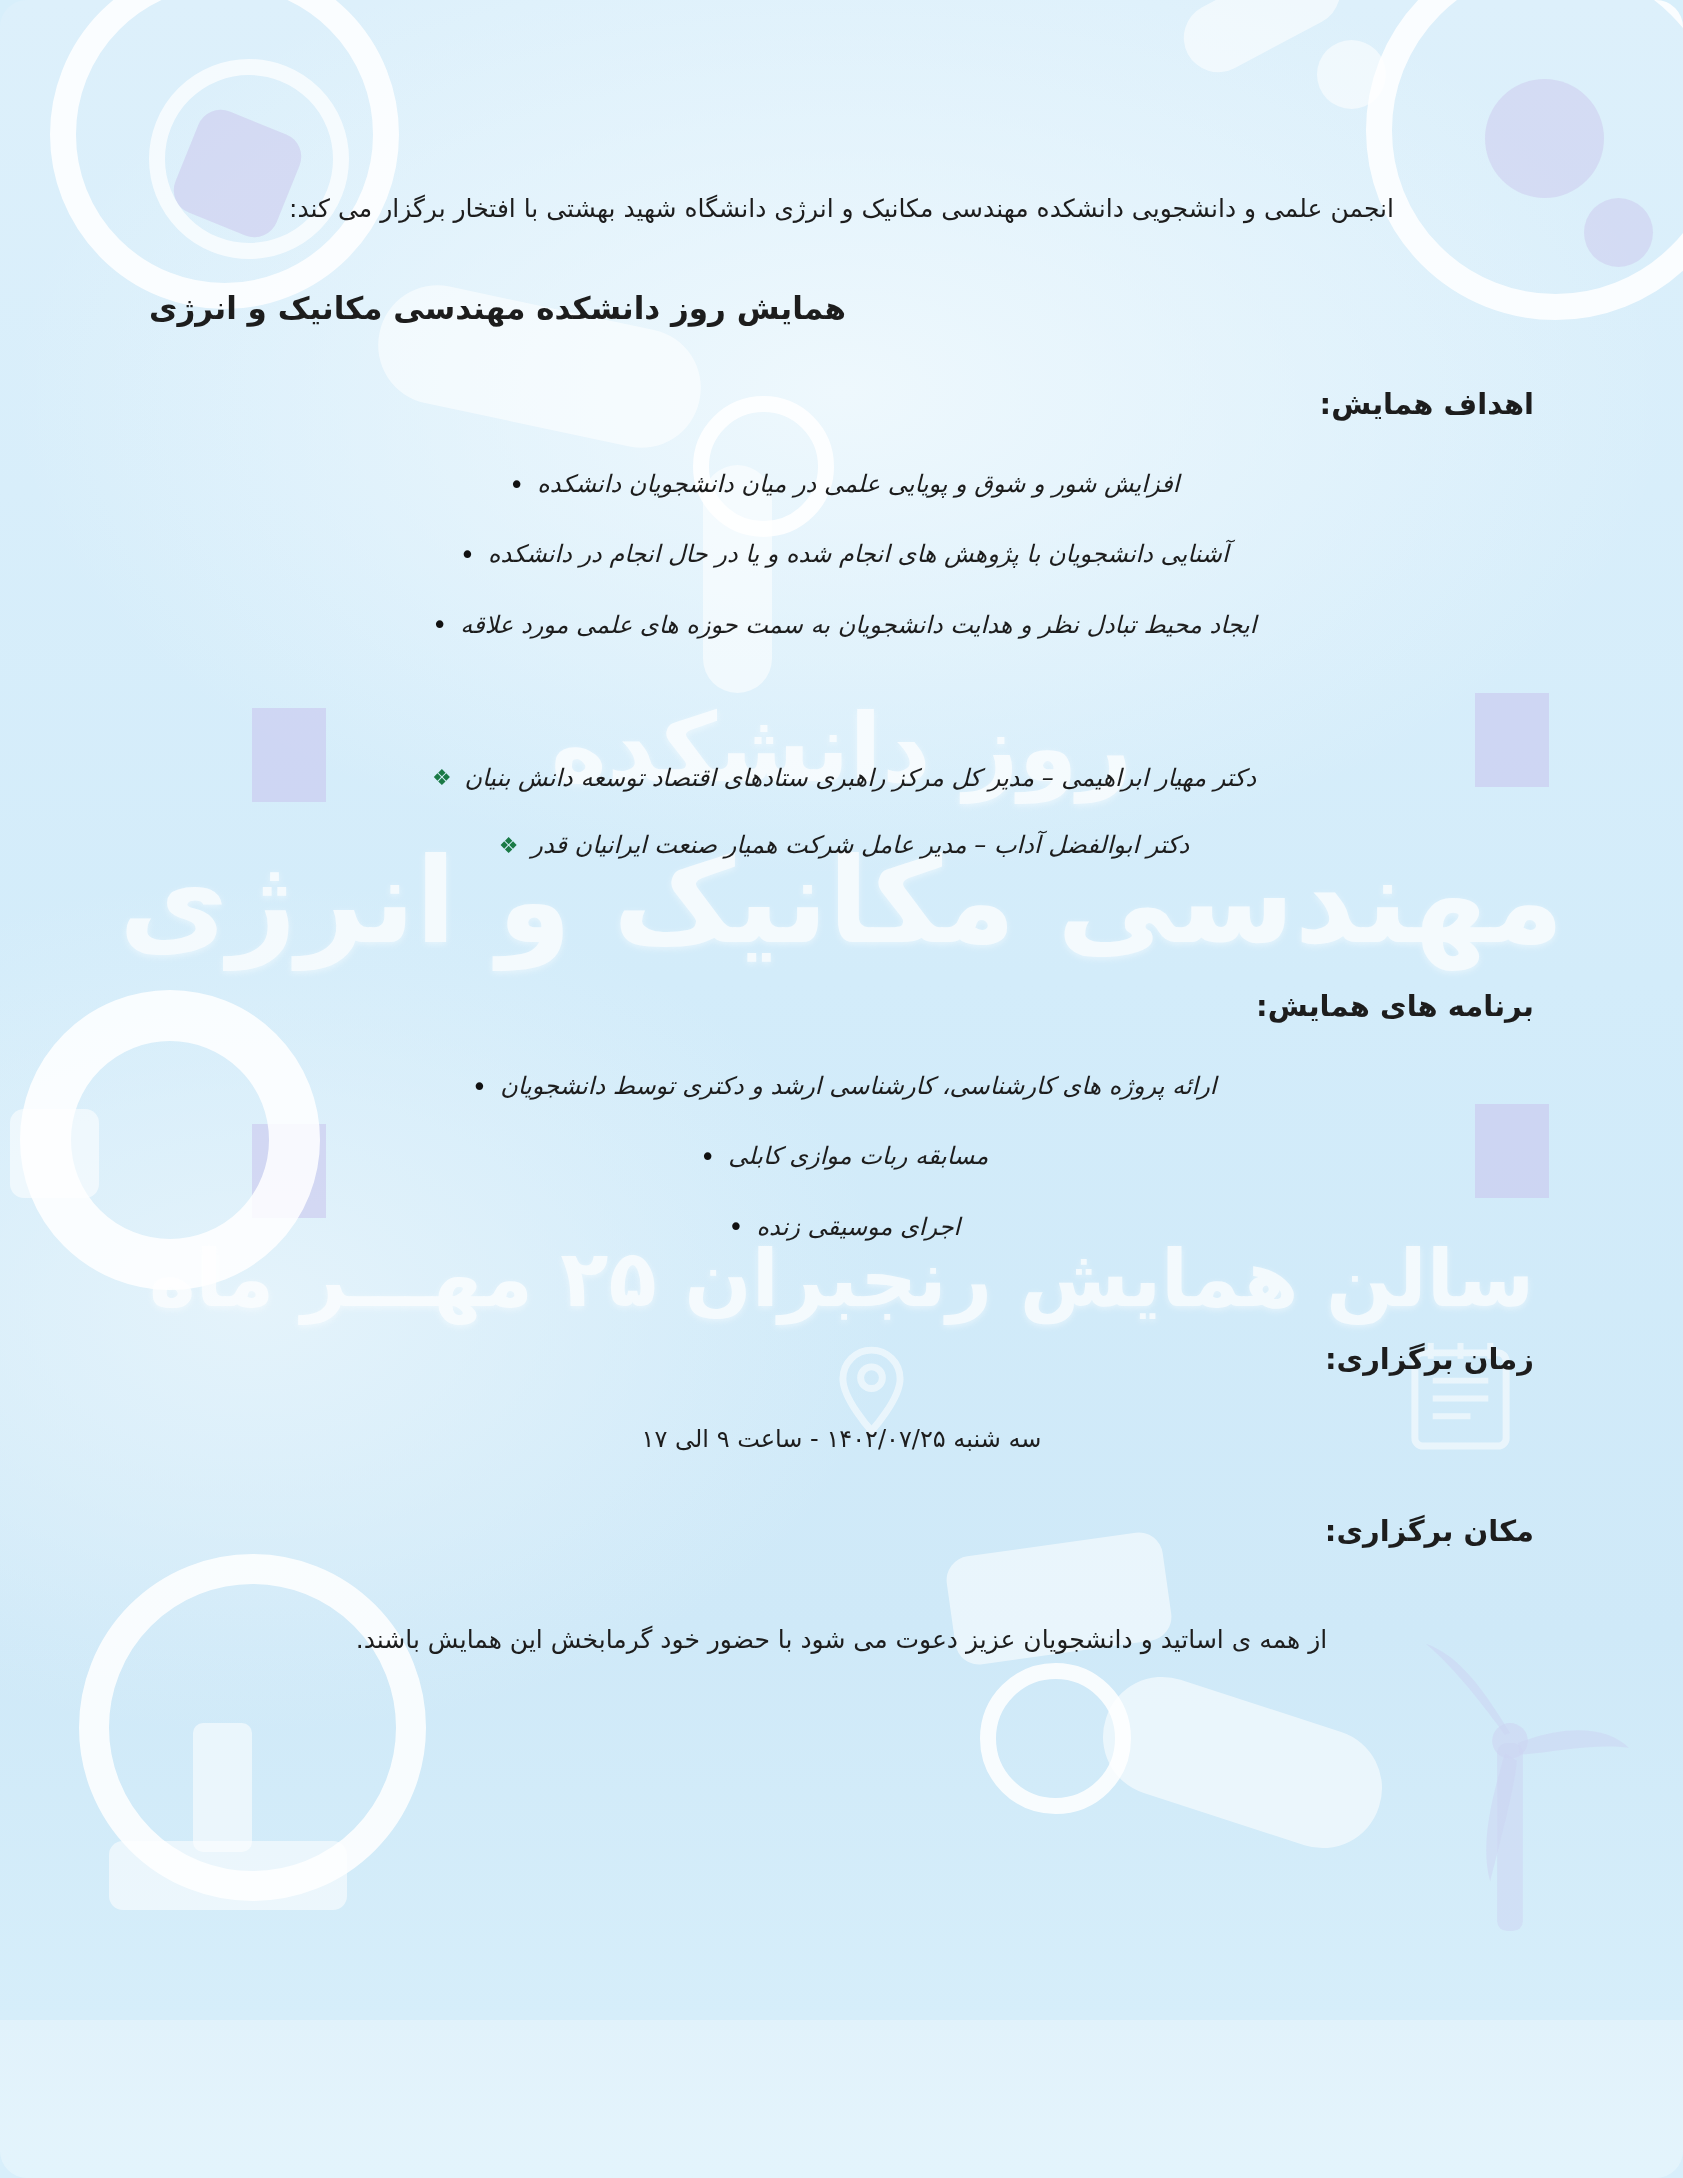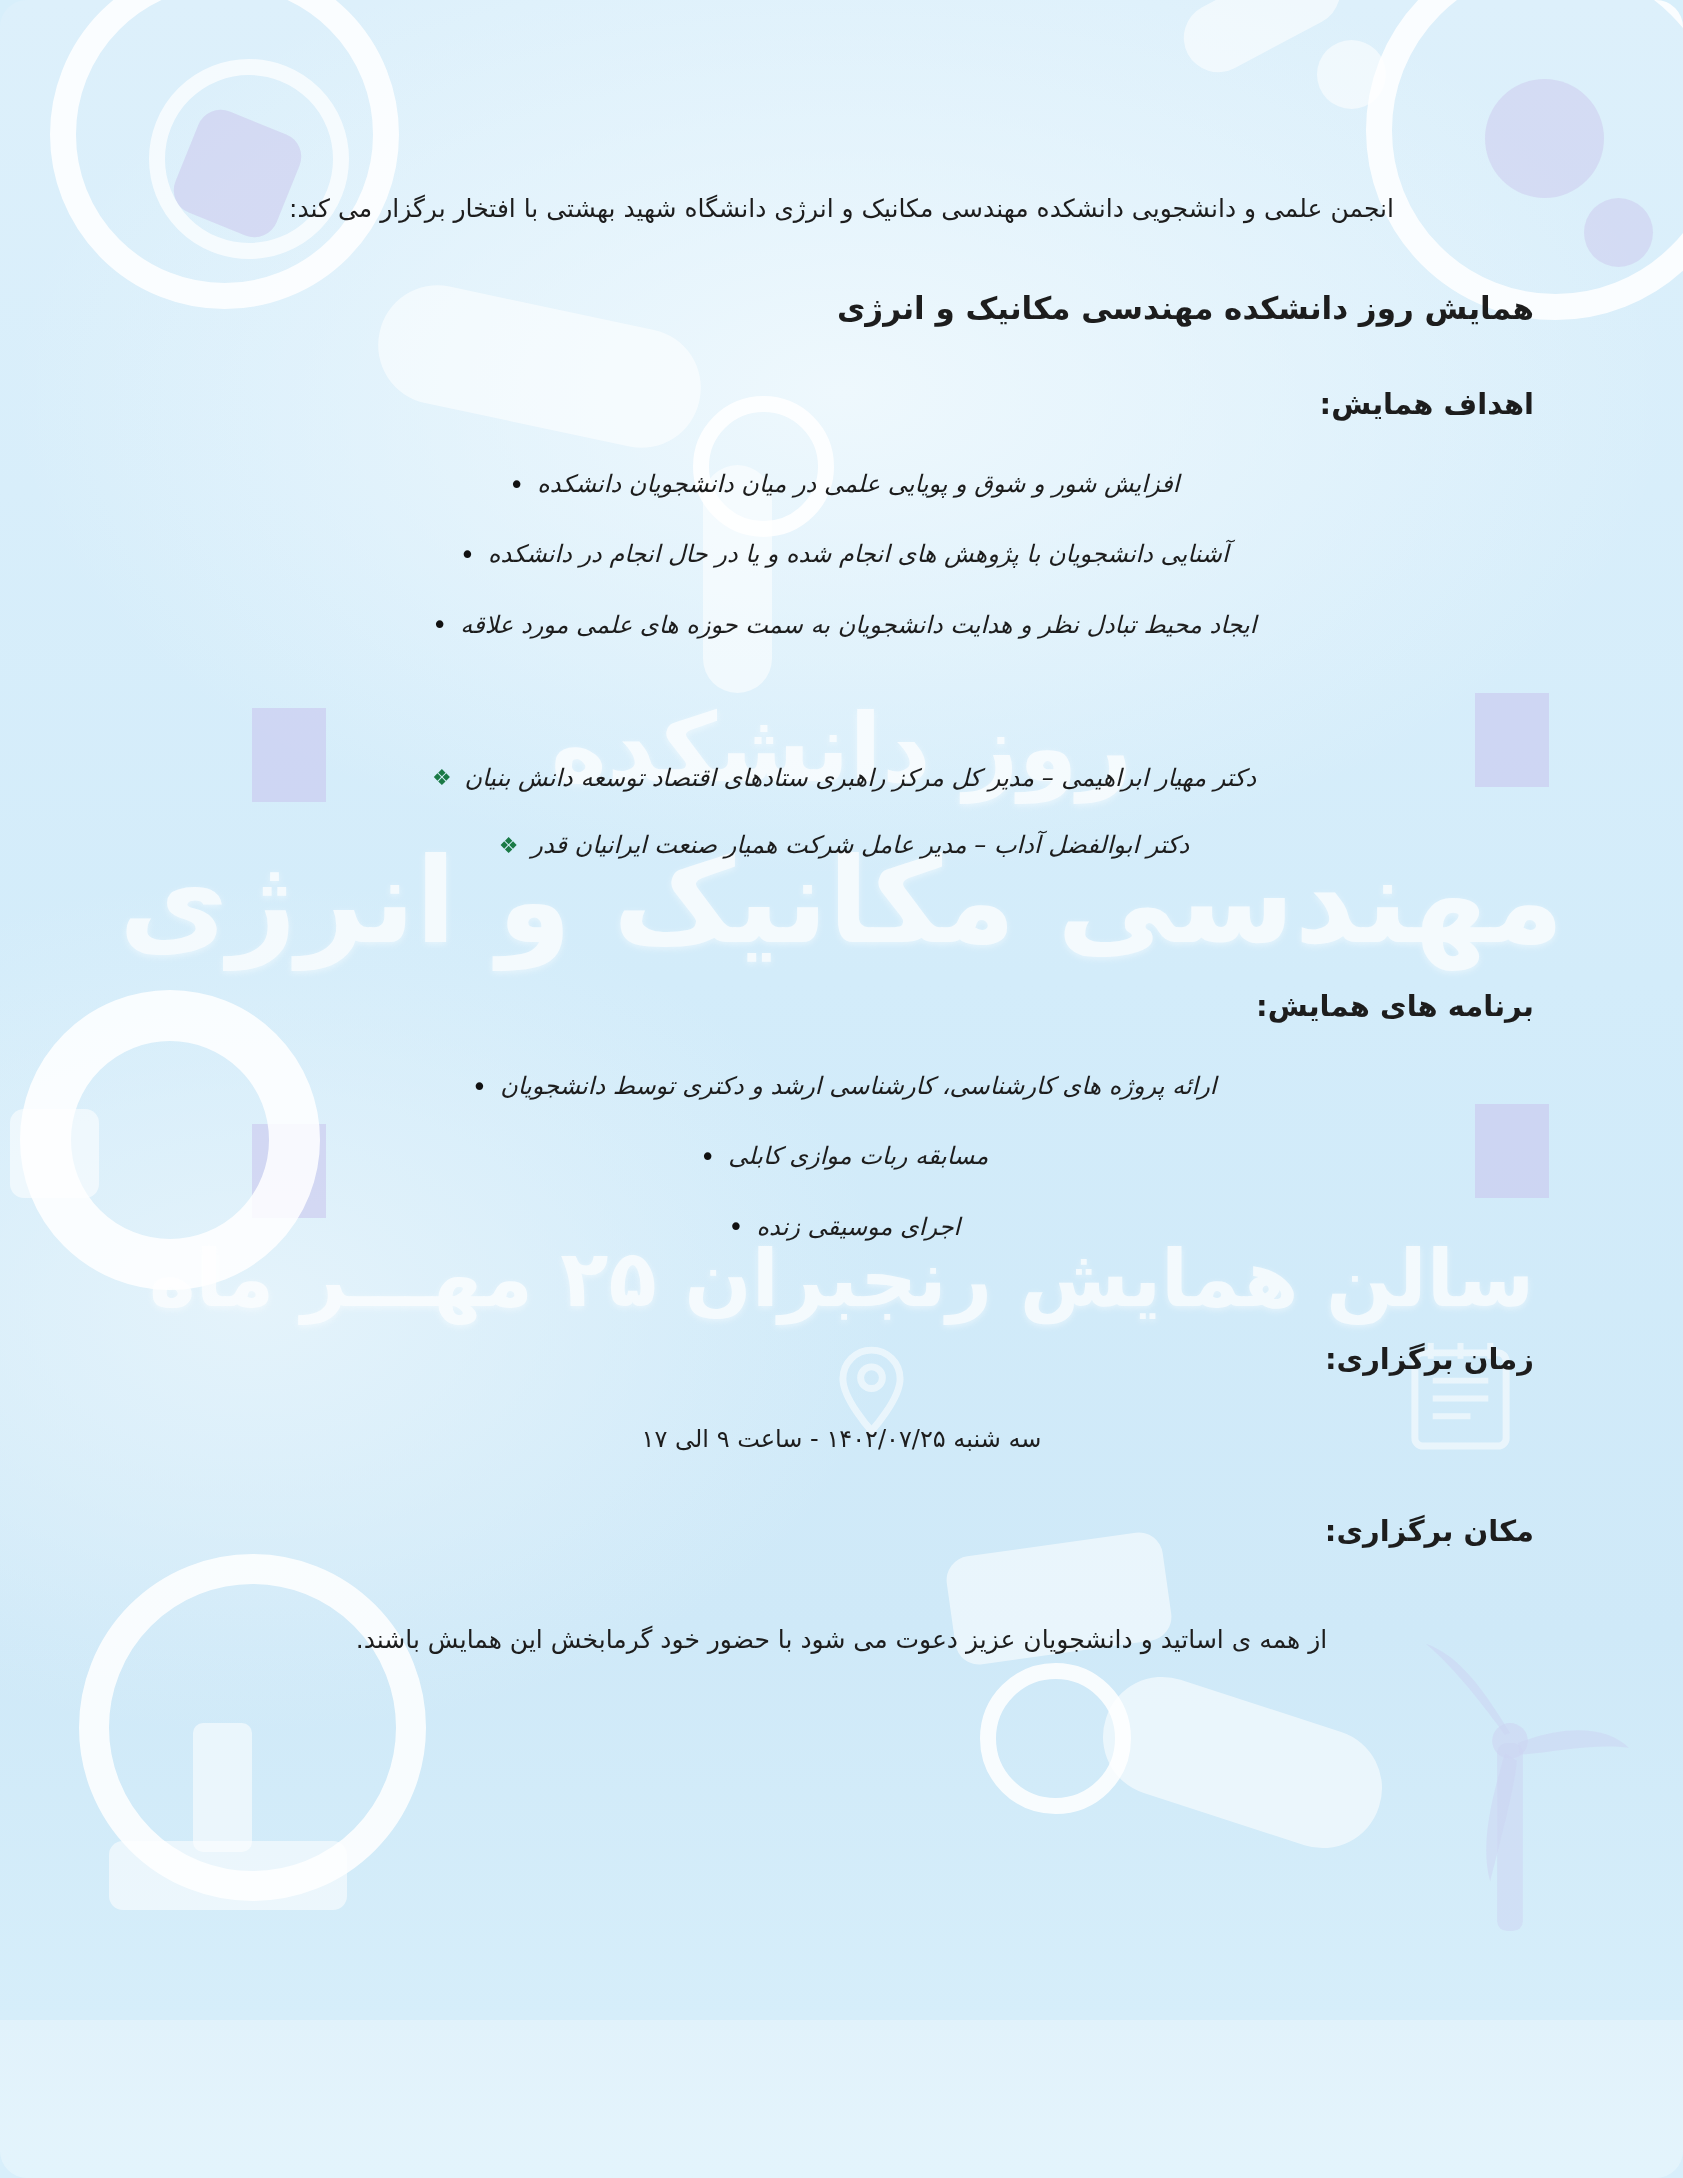--- a/index.html
+++ b/index.html
@@ -77,21 +77,21 @@
   }
   .intro {
     font-size: 25px;
     line-height: 1.7;
     text-align: center;
     margin: 0 0 59px 0;
   }
   .main-title {
     font-size: 31px;
     font-weight: bold;
-    text-align: right;
+    text-align: left;
     margin: 0 0 61px 0;
   }
   .section-head {
     font-size: 29px;
     font-weight: bold;
     text-align: right;
     margin: 0 0 44px 0;
   }
   ul.bullets, ul.diamonds {
     list-style: none;

